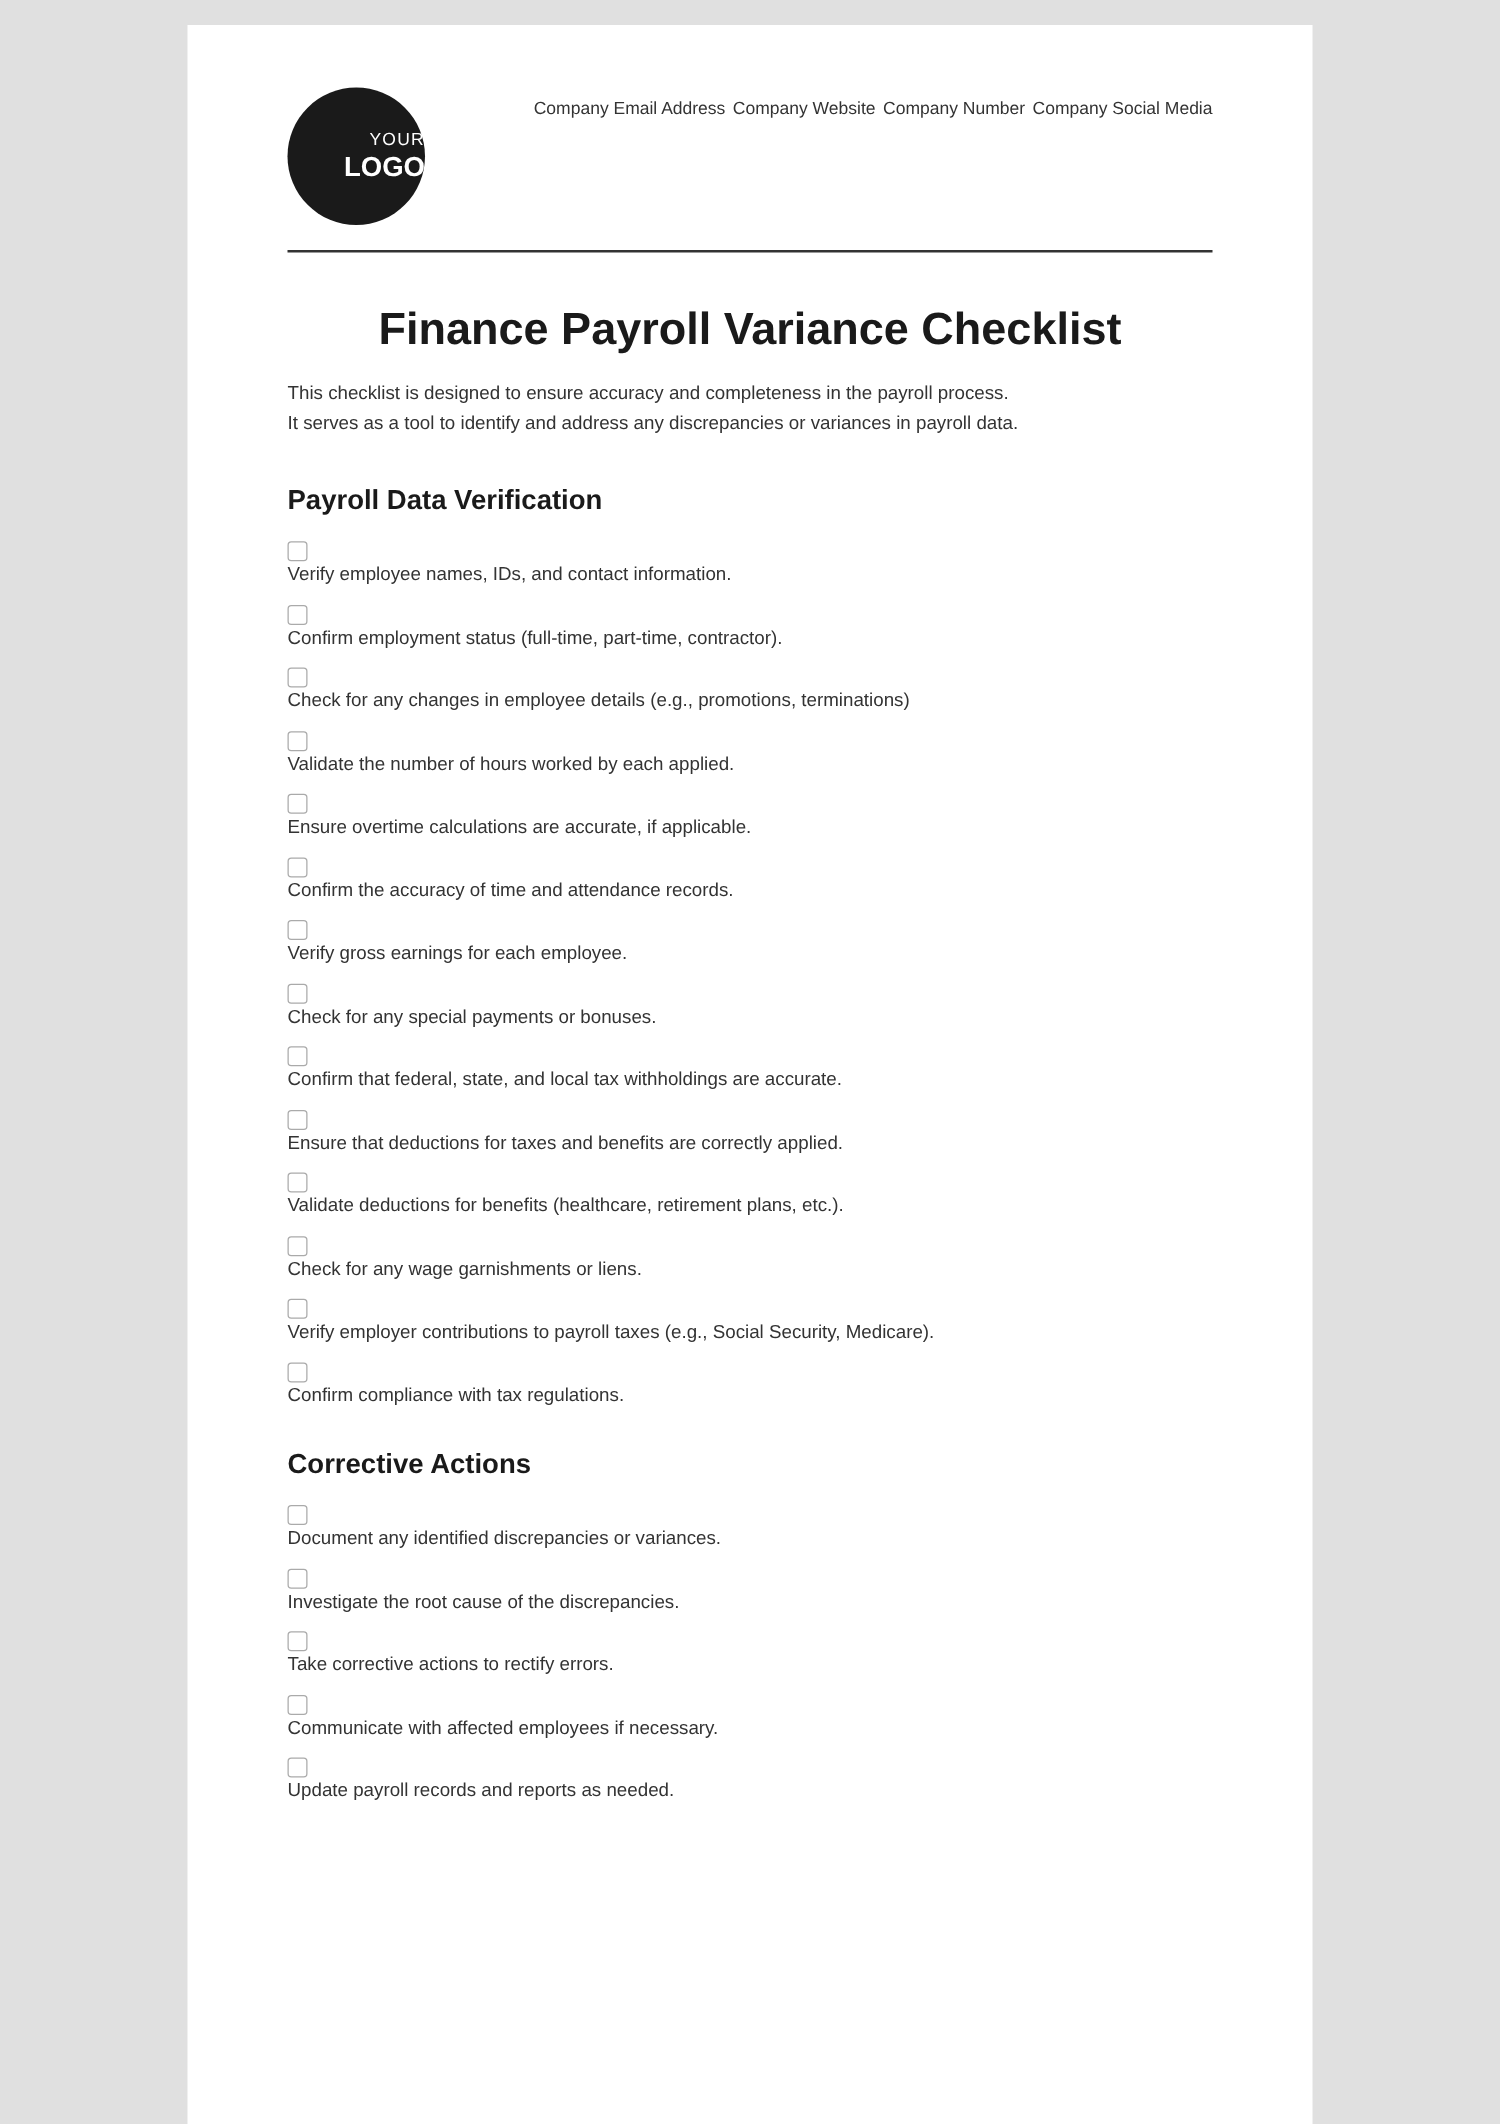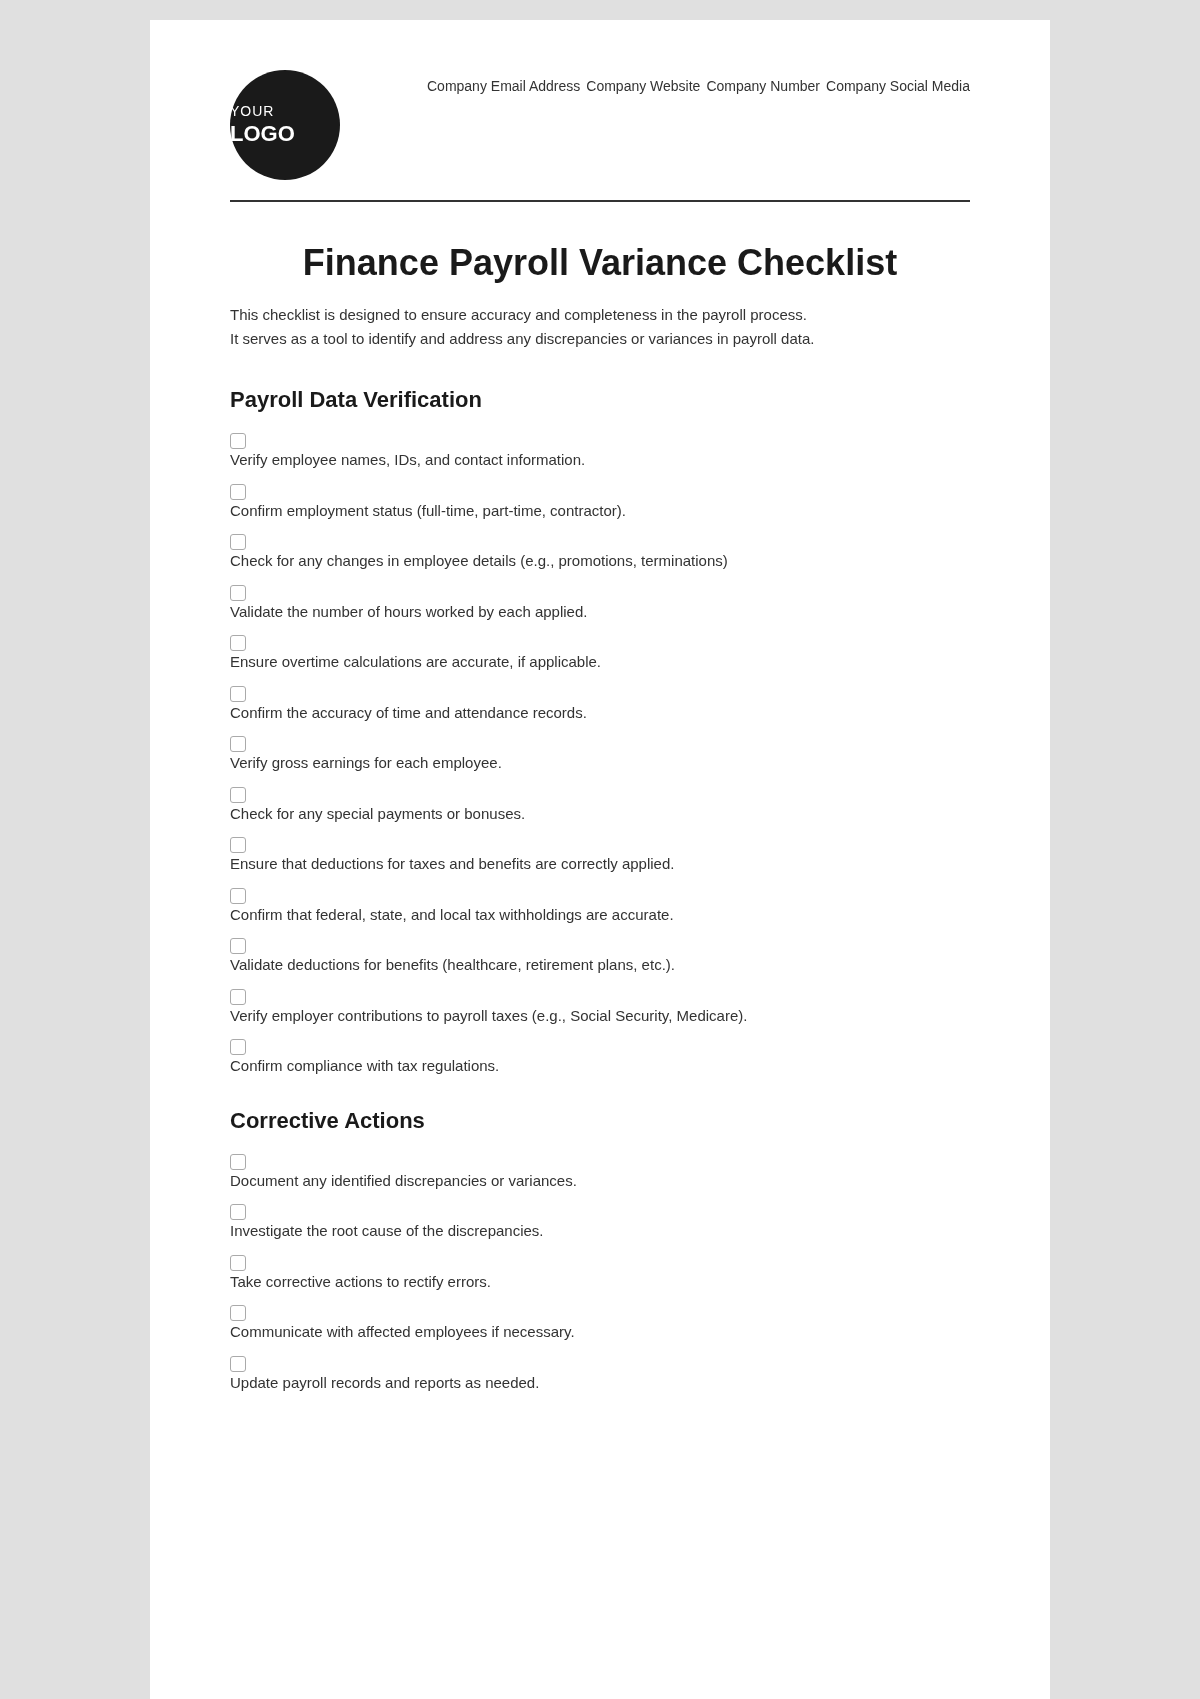--- a/index.html
+++ b/index.html
@@ -32,21 +32,21 @@
       margin-bottom: 20px;
     }
 
     .logo-circle {
       width: 110px;
       height: 110px;
       background-color: #1a1a1a;
       border-radius: 50%;
       display: flex;
       flex-direction: column;
-      align-items: flex-start;
+      align-items: flex-end;
       justify-content: center;
       color: #ffffff;
       font-weight: bold;
       font-size: 18px;
       line-height: 1.3;
       flex-shrink: 0;
     }
 
     .logo-text-your {
       font-size: 14px;
@@ -209,29 +209,33 @@
           <li class="checklist-item">
             <div class="checkbox"></div>
             <span>Verify gross earnings for each employee.</span>
           </li>
           <li class="checklist-item">
             <div class="checkbox"></div>
             <span>Check for any special payments or bonuses.</span>
           </li>
           <li class="checklist-item">
             <div class="checkbox"></div>
+            <span>Confirm that federal, state, and local tax withholdings are accurate.</span>
+          </li>
+          <li class="checklist-item">
+            <div class="checkbox"></div>
             <span>Ensure that deductions for taxes and benefits are correctly applied.</span>
           </li>
           <li class="checklist-item">
             <div class="checkbox"></div>
-            <span>Confirm that federal, state, and local tax withholdings are accurate.</span>
-          </li>
-          <li class="checklist-item">
-            <div class="checkbox"></div>
             <span>Validate deductions for benefits (healthcare, retirement plans, etc.).</span>
+          </li>
+          <li class="checklist-item">
+            <div class="checkbox"></div>
+            <span>Check for any wage garnishments or liens.</span>
           </li>
           <li class="checklist-item">
             <div class="checkbox"></div>
             <span>Verify employer contributions to payroll taxes (e.g., Social Security, Medicare).</span>
           </li>
           <li class="checklist-item">
             <div class="checkbox"></div>
             <span>Confirm compliance with tax regulations.</span>
           </li>
         </ul>

